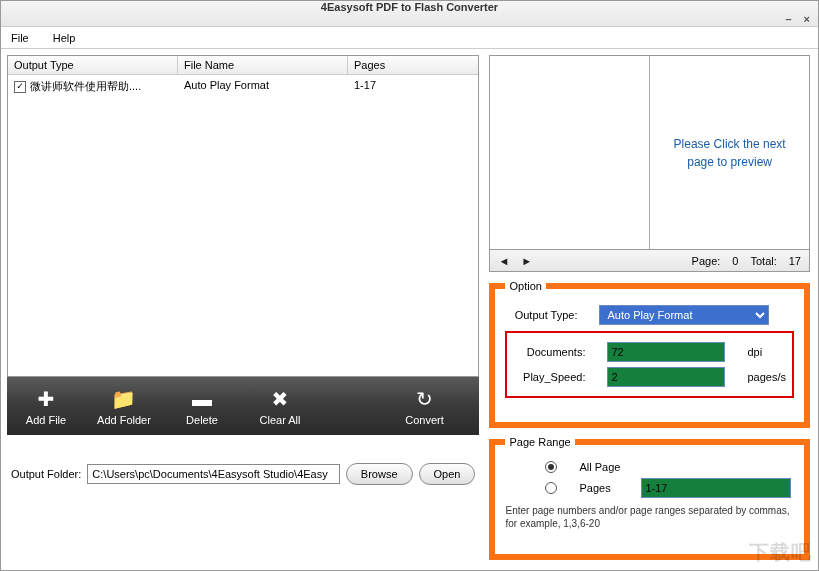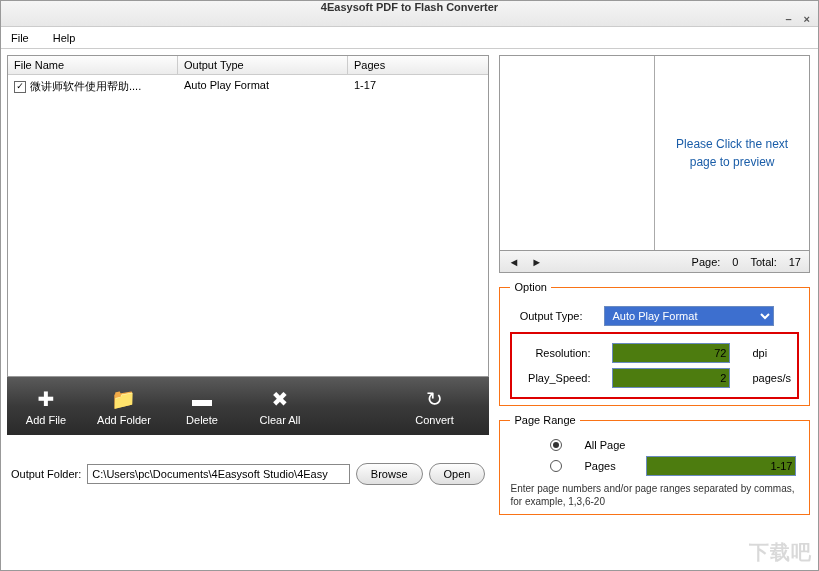--- a/index.html
+++ b/index.html
@@ -31,27 +31,27 @@
 .btn { height: 22px; padding: 0 14px; border: 1px solid #888; border-radius: 11px; background: linear-gradient(#fdfdfd,#e0e0e0); cursor: pointer; font-size: 11px; }
 .right { flex: 1; padding: 6px 8px 10px 4px; display: flex; flex-direction: column; gap: 8px; }
 .preview { border: 1px solid #999; height: 218px; background: #fff; display: flex; flex-direction: column; }
 .preview-body { flex: 1; display: flex; }
 .pg { flex: 1; border-right: 1px solid #aaa; display: flex; align-items: center; justify-content: center; }
 .pg:last-child { border-right: none; }
 .pg-text { color: #1a5da8; font-size: 12px; text-align: center; padding: 0 10px; line-height: 1.5; }
 .preview-bar { height: 22px; border-top: 1px solid #999; background: linear-gradient(#f6f6f6,#e6e6e6); display: flex; align-items: center; padding: 0 8px; gap: 12px; font-size: 11px; }
 .arrow { cursor: pointer; font-size: 11px; color: #222; }
 .preview-bar .sp { margin-left: auto; }
-fieldset { border: 1px solid #f97316; padding: 8px 10px 6px 10px; }
+fieldset { border: 6px solid #f97316; padding: 8px 10px 24px 10px; }
 legend { padding: 0 4px; font-size: 11px; }
 .row { display: flex; align-items: center; gap: 22px; margin: 5px 0; }
 .row label { width: 72px; text-align: right; font-size: 11px; }
 select, input.field { height: 20px; border: 1px solid #6a8ac0; font-size: 11px; padding: 0 3px; }
 select.ot { width: 170px; background: #3d6fcf; color: #fff; }
-input.field { width: 118px; background: #4d7c0f; text-align: right; }
+input.field { width: 118px; background: #15803d; }
 .unit { font-size: 11px; }
 .redbox { border: 2px solid #d00; padding: 4px 6px; margin-top: 6px; }
 .radio { width: 12px; height: 12px; border: 1px solid #555; border-radius: 50%; display: inline-flex; align-items: center; justify-content: center; }
 .radio.sel::after { content: ""; width: 6px; height: 6px; background: #333; border-radius: 50%; }
 .hint { font-size: 10px; color: #333; margin-top: 6px; line-height: 1.3; }
 .watermark { position: absolute; right: 6px; bottom: 4px; font-size: 20px; color: rgba(0,0,0,0.15); font-weight: bold; letter-spacing: 1px; pointer-events: none; }
 </style>
 </head>
 <body>
 
@@ -64,22 +64,22 @@
     </div>
   </div>
   <div class="menubar">
     <span>File</span>
     <span>Help</span>
   </div>
   <div class="content">
     <div class="left">
       <div class="table">
         <div class="thead">
+          <div class="th th2">Output Type</div>
           <div class="th th1">File Name</div>
-          <div class="th th2">Output Type</div>
           <div class="th th3">Pages</div>
         </div>
         <div class="trow">
           <div class="td td1">
             <span class="chk">✓</span>
             <span>微讲师软件使用帮助....</span>
           </div>
           <div class="td td2">Auto Play Format</div>
           <div class="td td3">1-17</div>
         </div>
@@ -135,21 +135,21 @@
       <fieldset>
         <legend>Option</legend>
         <div class="row">
           <label>Output Type:</label>
           <select class="ot">
             <option>Auto Play Format</option>
           </select>
         </div>
         <div class="redbox">
           <div class="row">
-            <label>Resolution:</label>
+            <label>Documents:</label>
             <input class="field" value="72" style="">
             <span class="unit">dpi</span>
           </div>
           <div class="row">
             <label>Play_Speed:</label>
             <input class="field" value="2" style="">
             <span class="unit">pages/s</span>
           </div>
         </div>
       </fieldset>

